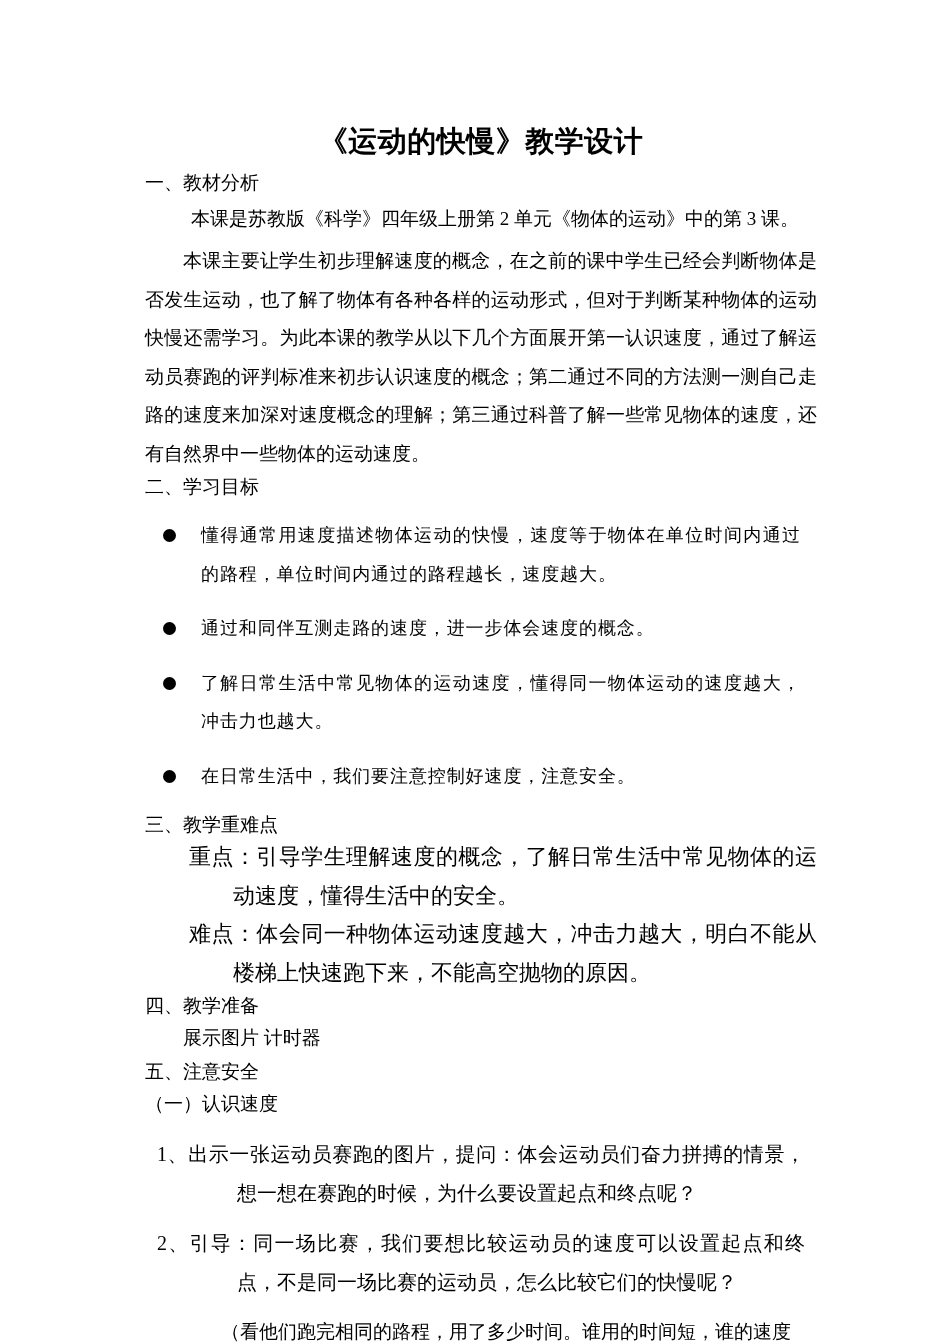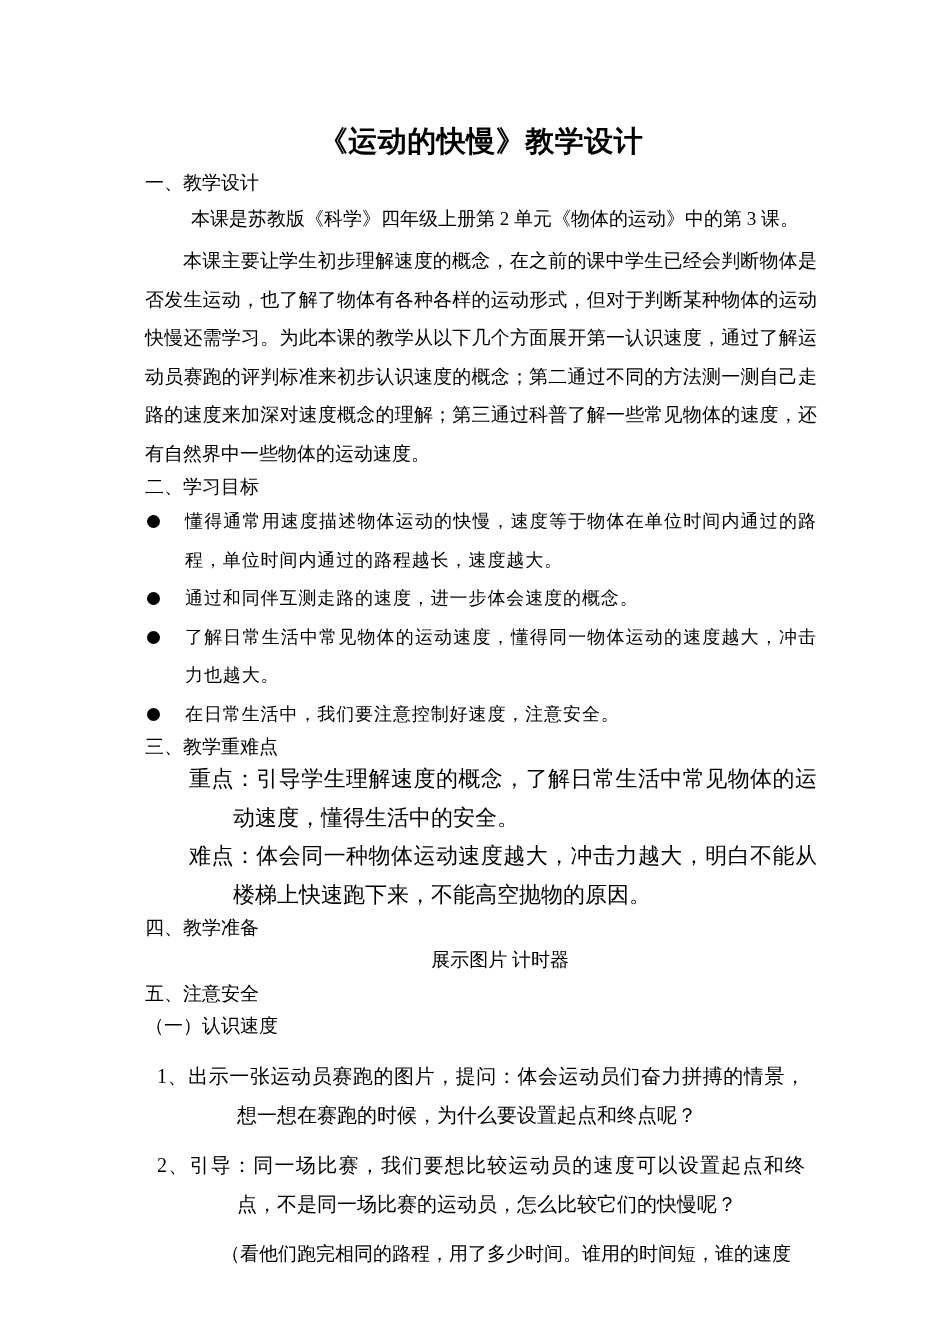--- a/index.html
+++ b/index.html
@@ -72,21 +72,21 @@
   .obj-list {
     list-style: none;
     margin: 2px 0 0 0;
     padding: 0;
   }
   .obj-item {
     position: relative;
     font-size: 18px;
     line-height: 38.5px;
     padding-left: 40px;
-    margin: 0;
+    margin: 16px;
     text-align: justify;
     text-justify: inter-ideograph;
     letter-spacing: 0.9px;
   }
   .obj-bullet {
     position: absolute;
     left: 2px;
     top: 0;
     width: 13px;
     height: 13px;
@@ -106,21 +106,20 @@
     text-align: justify;
     text-justify: inter-ideograph;
   }
 
   
   .plain-indent {
     font-size: 19px;
     line-height: 38.5px;
     margin: 0;
     text-indent: 2em;
-    text-align: center;
   }
 
   
   .sub-head {
     font-size: 19px;
     line-height: 38.5px;
     margin: 0;
     white-space: nowrap;
   }
 
@@ -146,21 +145,21 @@
   .nowrapline { white-space: nowrap; }
 </style>
 </head>
 <body>
 
 <div class="page">
   <div class="content">
 
     <h1 class="doc-title">《运动的快慢》教学设计</h1>
 
-    <p class="sec-head">一、教学设计</p>
+    <p class="sec-head">一、教材分析</p>
 
     <p class="tight-indent">本课是苏教版《科学》四年级上册第 2 单元《物体的运动》中的第 3 课。</p>
 
     <p class="body-para">本课主要让学生初步理解速度的概念，在之前的课中学生已经会判断物体是否发生运动，也了解了物体有各种各样的运动形式，但对于判断某种物体的运动快慢还需学习。为此本课的教学从以下几个方面展开第一认识速度，通过了解运动员赛跑的评判标准来初步认识速度的概念；第二通过不同的方法测一测自己走路的速度来加深对速度概念的理解；第三通过科普了解一些常见物体的速度，还有自然界中一些物体的运动速度。</p>
 
     <p class="sec-head">二、学习目标</p>
 
     <ul class="obj-list">
       <li class="obj-item">
         <span class="obj-bullet"></span>

